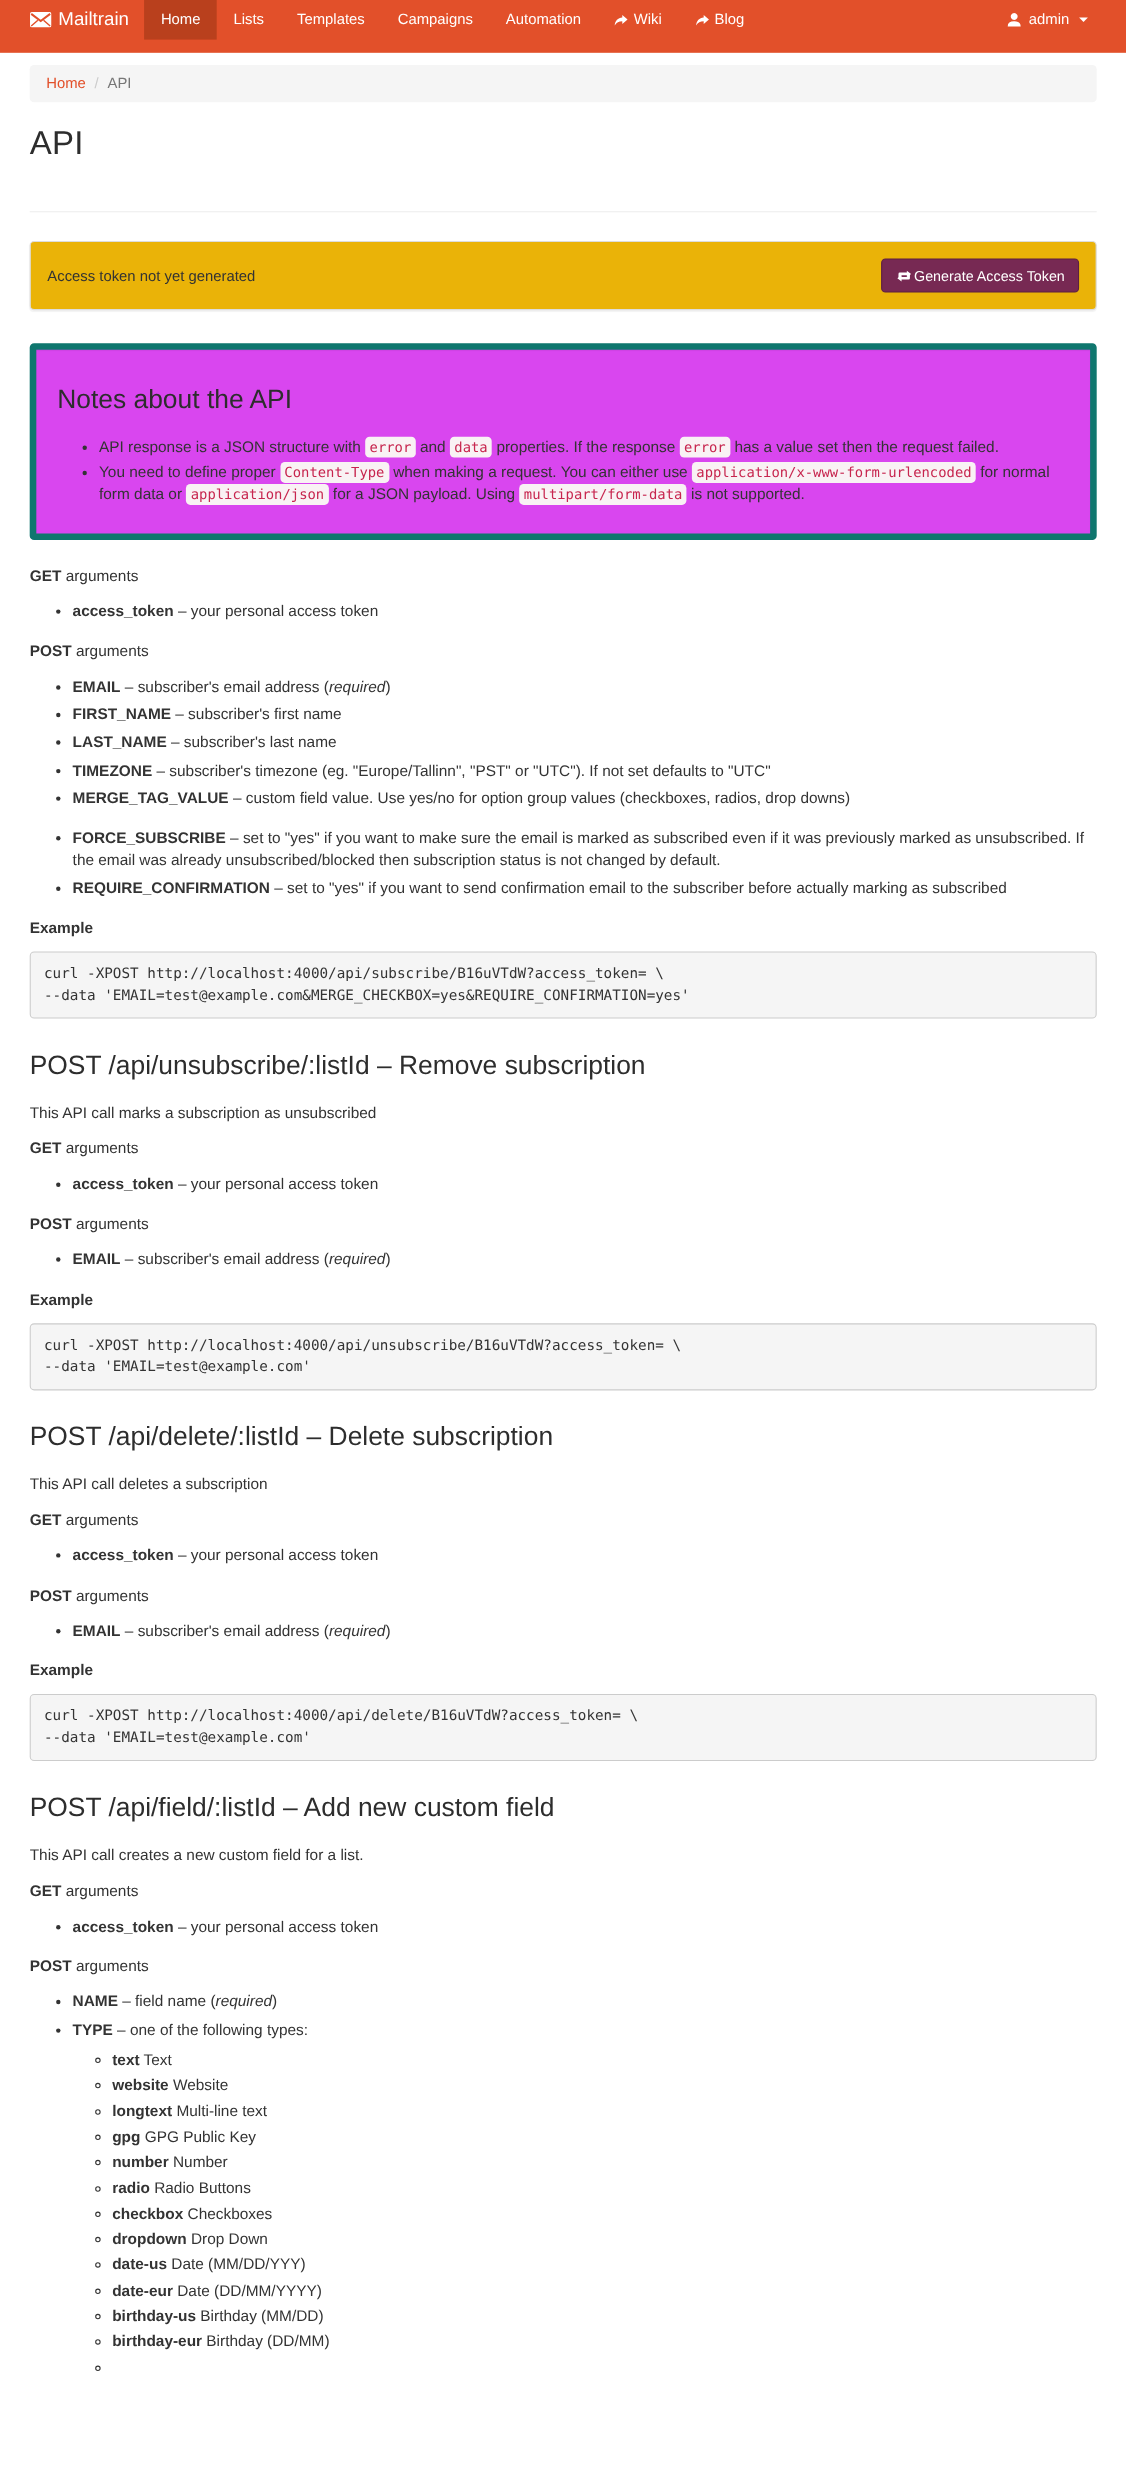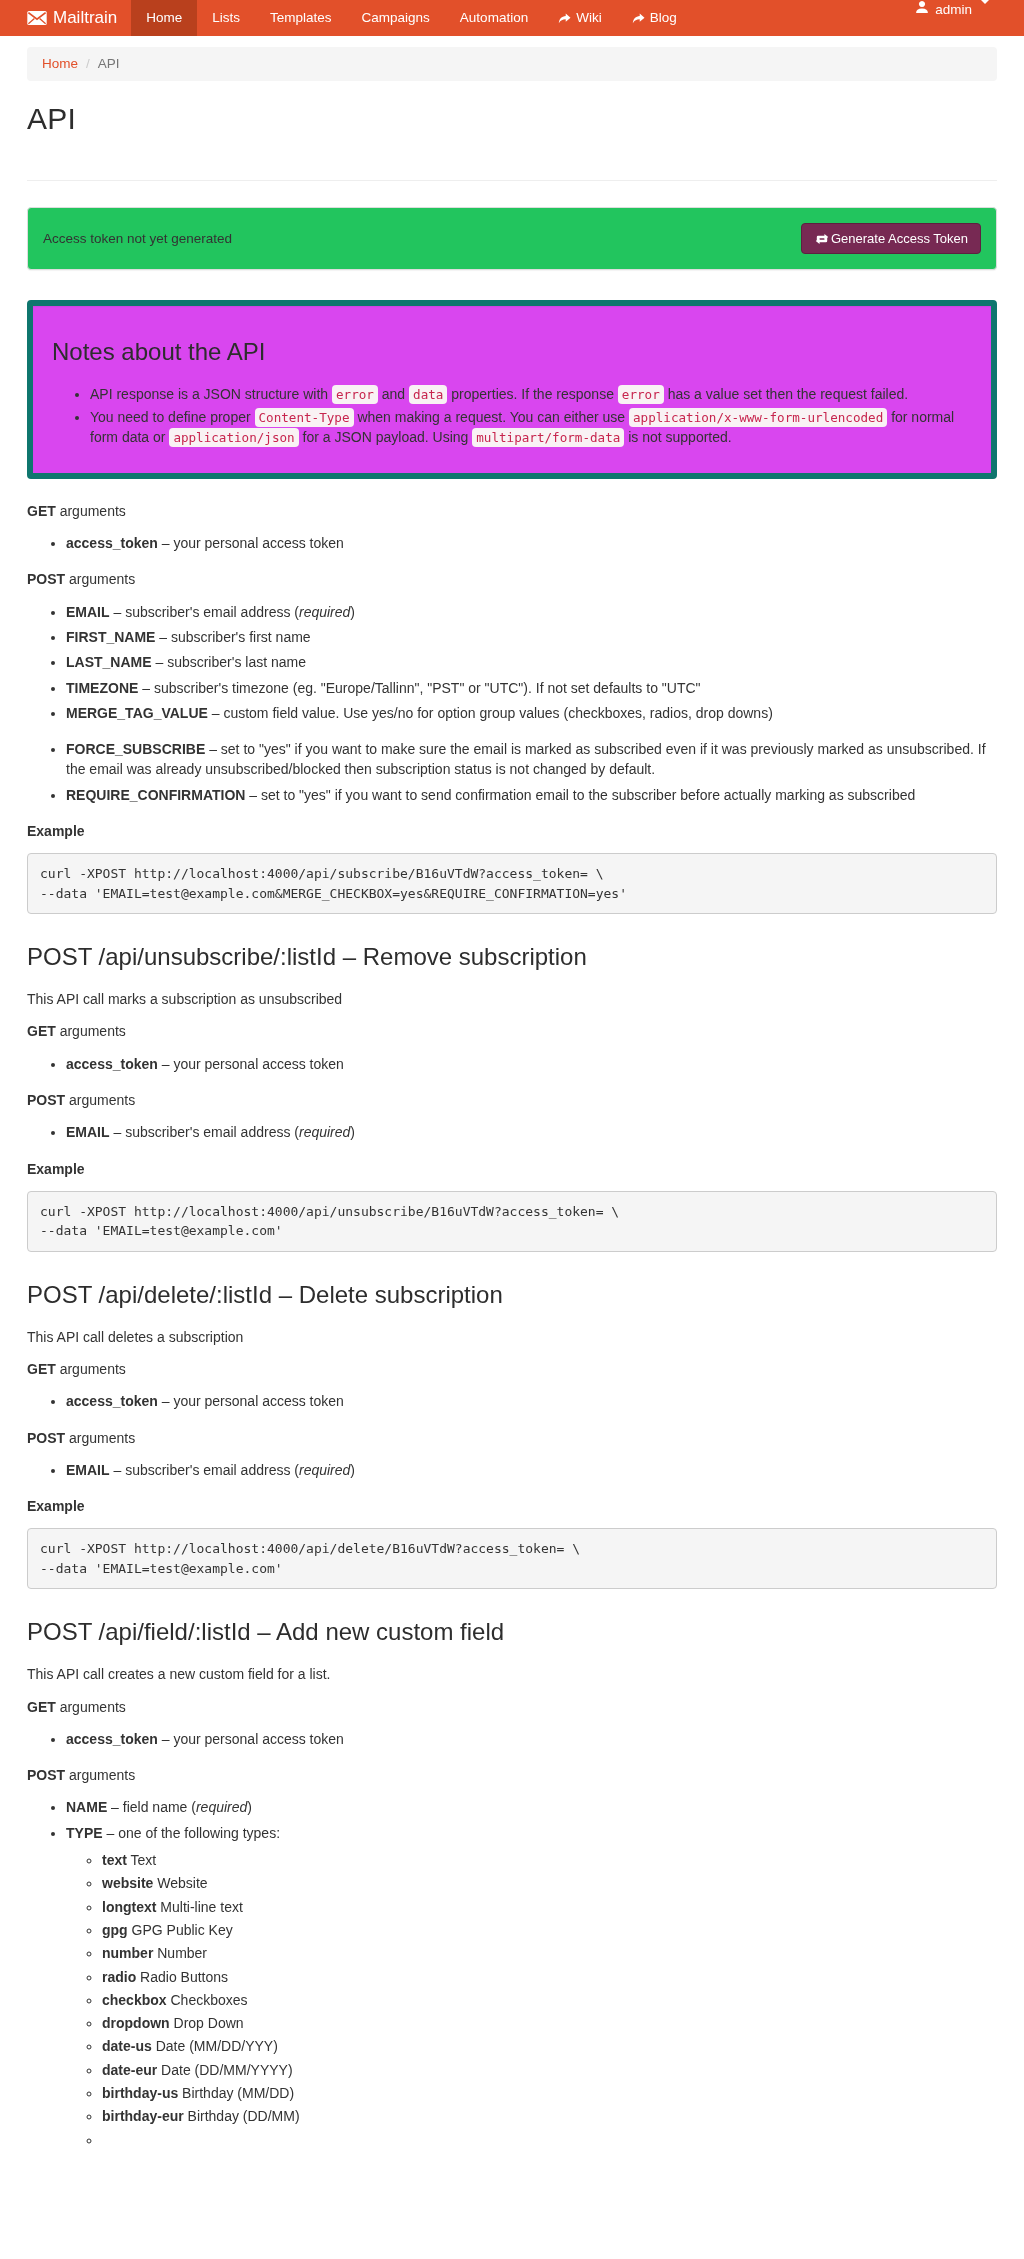--- a/index.html
+++ b/index.html
@@ -11,40 +11,40 @@
   body{
     font-family:"Liberation Sans","DejaVu Sans",sans-serif;
     font-size:14px;line-height:1.45;color:#333;background:#fff;
     width:1024px;
   }
   a{color:var(--link);text-decoration:none;cursor:pointer}
   strong{font-weight:700}
   .container{width:970px;margin:0 auto}
 
   
-  .navbar{background:var(--accent);height:36px;color:#fff;font-size:13.5px}
+  .navbar{background:var(--accent);height:48px;color:#fff;font-size:13.5px}
   .navbar .container{display:flex;align-items:stretch;height:36px}
   .brand{display:flex;align-items:center;gap:6px;color:#fff;font-size:17px;padding:0 14px 0 0;cursor:pointer}
   .brand svg{display:block}
   .nav{display:flex;list-style:none;margin:0;padding:0}
   .nav li a{display:flex;align-items:center;gap:5px;height:36px;padding:0 15px;color:#fff}
   .nav li.active a{background:var(--accent-active)}
   .nav .icon{width:13px;height:13px}
-  .nav-right{margin-left:auto;display:flex;align-items:flex-start;gap:6px;padding:0 8px;cursor:pointer}
+  .nav-right{margin-left:auto;display:flex;align-items:center;gap:6px;padding:0 8px;cursor:pointer}
   .caret{display:inline-block;width:0;height:0;border-left:4px solid transparent;border-right:4px solid transparent;border-top:4px solid #fff;margin-left:3px}
 
   
   .breadcrumb{background:#f5f5f5;border-radius:4px;padding:7px 15px;margin:11px 0 0;list-style:none;font-size:13.5px;display:flex;align-items:center}
   .breadcrumb .sep{color:#ccc;padding:0 8px}
   .breadcrumb .active{color:#777}
   .page-header{border-bottom:1px solid #eee;padding-bottom:40px;margin-bottom:26px}
   h2.page-title{font-size:30px;font-weight:500;margin:16px 0 0;color:#2d2d2d;letter-spacing:.2px}
 
   
-  .panel{border:1px solid #ddd;border-radius:4px;background:#22c55e;box-shadow:0 1px 1px rgba(0,0,0,.05);margin-bottom:30px}
+  .panel{border:1px solid #ddd;border-radius:4px;background:#eab308;box-shadow:0 1px 1px rgba(0,0,0,.05);margin-bottom:30px}
   .panel-body{padding:15px;display:flex;align-items:center;justify-content:space-between}
   .token-status{margin:0;font-size:13.5px}
   .btn-info{background:var(--btn);border:1px solid var(--btn-border);color:#fff;border-radius:4px;
     padding:7px 12px;font-size:13px;font-family:inherit;display:flex;align-items:center;gap:1px;cursor:pointer;font-weight:500}
   .btn-info svg{display:block}
 
   
   .well{background:#d946ef;border:6px solid #0f766e;border-radius:4px;padding:19px 19px 22px;margin-bottom:22px;box-shadow:inset 0 1px 1px rgba(0,0,0,.05)}
   .well h3{margin:10px 0 14px;font-size:24px;font-weight:500;color:#2d2d2d}
   .well ul{margin:0;padding-left:38px}

